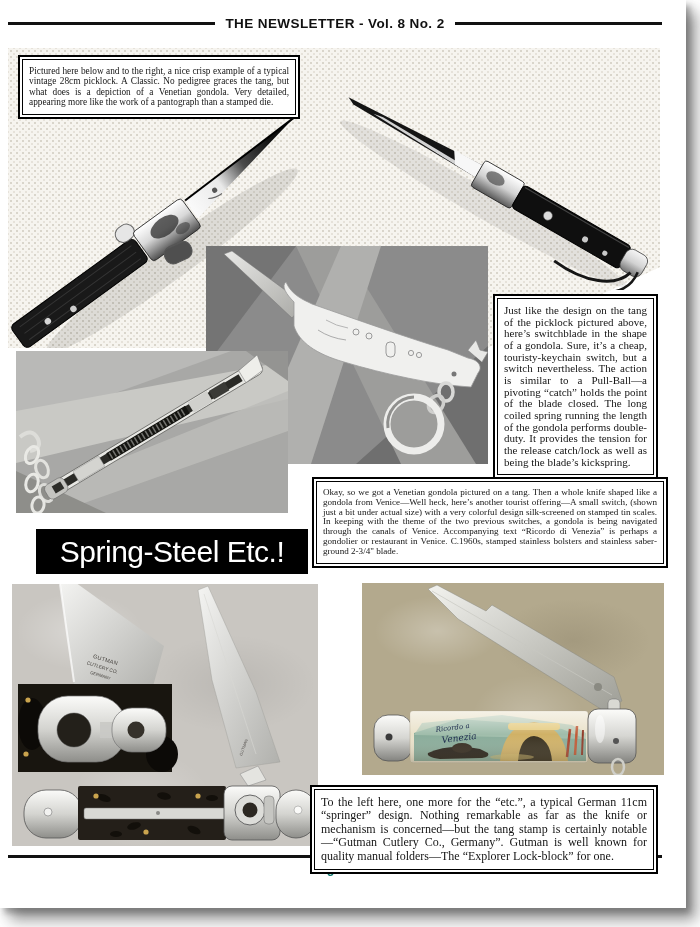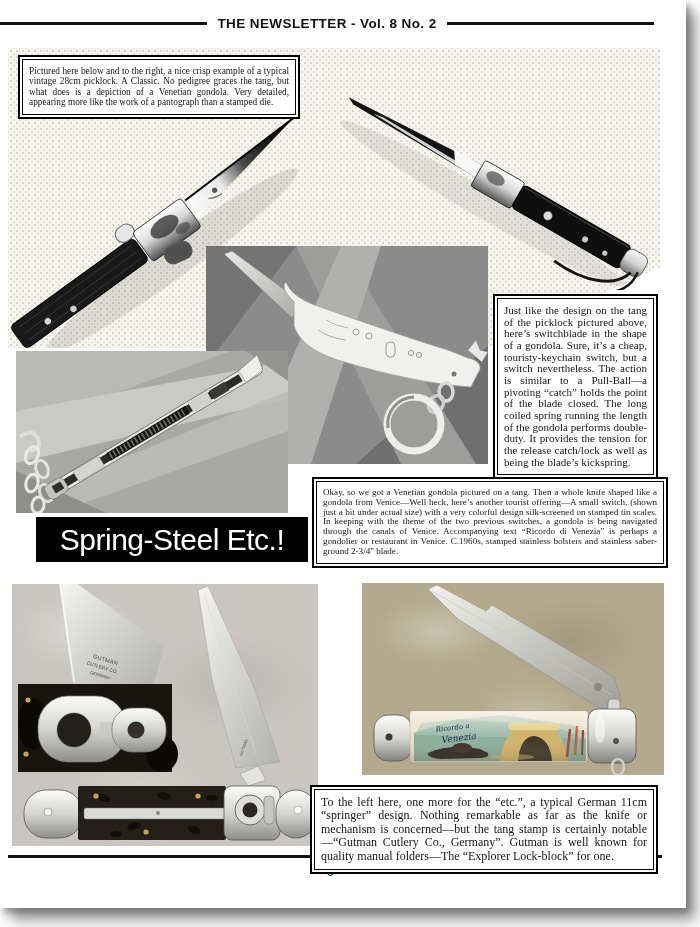--- a/index.html
+++ b/index.html
@@ -1,21 +1,21 @@
 <!DOCTYPE html>
 <html><head>
 <meta charset="utf-8">
 <style>
   html,body{margin:0;padding:0;background:#ffffff;}
   .canvas{position:relative;width:700px;height:927px;overflow:hidden;background:#fff;
           font-family:"Liberation Serif",serif;}
   .page{position:absolute;left:0;top:0;width:686px;height:908px;background:#fff;
         box-shadow:10px 12px 14px rgba(70,70,70,.55), 4px 5px 6px rgba(90,90,90,.45);}
   
-  .hdr{position:absolute;left:0;top:16px;width:654px;display:flex;align-items:center;gap:10px;}
+  .hdr{position:absolute;left:8px;top:16px;width:654px;display:flex;align-items:center;gap:10px;}
   .hdr .rule{flex:1;height:3px;background:#111;}
   .hdr .ttl{font-family:"Liberation Sans",sans-serif;font-weight:bold;font-size:13.5px;
             letter-spacing:.4px;color:#111;white-space:nowrap;}
   .ftr-rule{position:absolute;left:8px;top:855px;width:654px;height:3px;background:#111;}
   .ftr-lbl{position:absolute;left:8px;top:862px;width:654px;text-align:center;
            font-family:Liberation Sans, sans-serif;font-weight:bold;font-size:12.5px;color:#0f766e;}
   
   .texture{position:absolute;left:8px;top:48px;width:652px;height:300px;z-index:1;
            background-color:#f6f4ef;
            background-image:radial-gradient(#d9d5cb 1px, transparent 1.4px),
@@ -27,21 +27,21 @@
   .cap .inner{border:1px solid #000;padding:6px 6px;}
   .cap p{margin:0;font-size:9.3px;line-height:1.12;text-align:justify;color:#151515;}
   .cap-intro{left:18px;top:55px;width:274px;}
   .cap-gondola{left:493px;top:294px;width:157px;}
   .cap-gondola p{font-size:11px;line-height:1.06;}
   .cap-venezia{left:312px;top:477px;width:348px;}
   .cap-venezia p{font-size:9.1px;line-height:1.08;}
   .cap-gutman{left:310px;top:785px;width:340px;}
   .cap-gutman p{font-size:12px;line-height:1.12;}
   
-  .headline{position:absolute;left:36px;top:517px;width:272px;height:45px;background:#000;
+  .headline{position:absolute;left:36px;top:529px;width:272px;height:45px;background:#000;
             z-index:5;display:flex;align-items:center;justify-content:center;}
   .headline span{font-family:"Liberation Sans",sans-serif;font-size:30px;letter-spacing:-.5px;
                  color:#fff;white-space:nowrap;}
   
   .photo{position:absolute;overflow:hidden;}
   .ph-knife1{left:8px;top:48px;width:310px;height:300px;z-index:2;background:transparent;}
   .ph-knife2{left:278px;top:58px;width:386px;height:232px;z-index:2;background:transparent;}
   .ph-center{left:206px;top:246px;width:282px;height:218px;z-index:3;background:#8b8b8b;}
   .ph-chain{left:16px;top:351px;width:272px;height:162px;z-index:4;background:#a8a8a6;}
   .ph-gutman{left:12px;top:584px;width:306px;height:262px;z-index:2;

